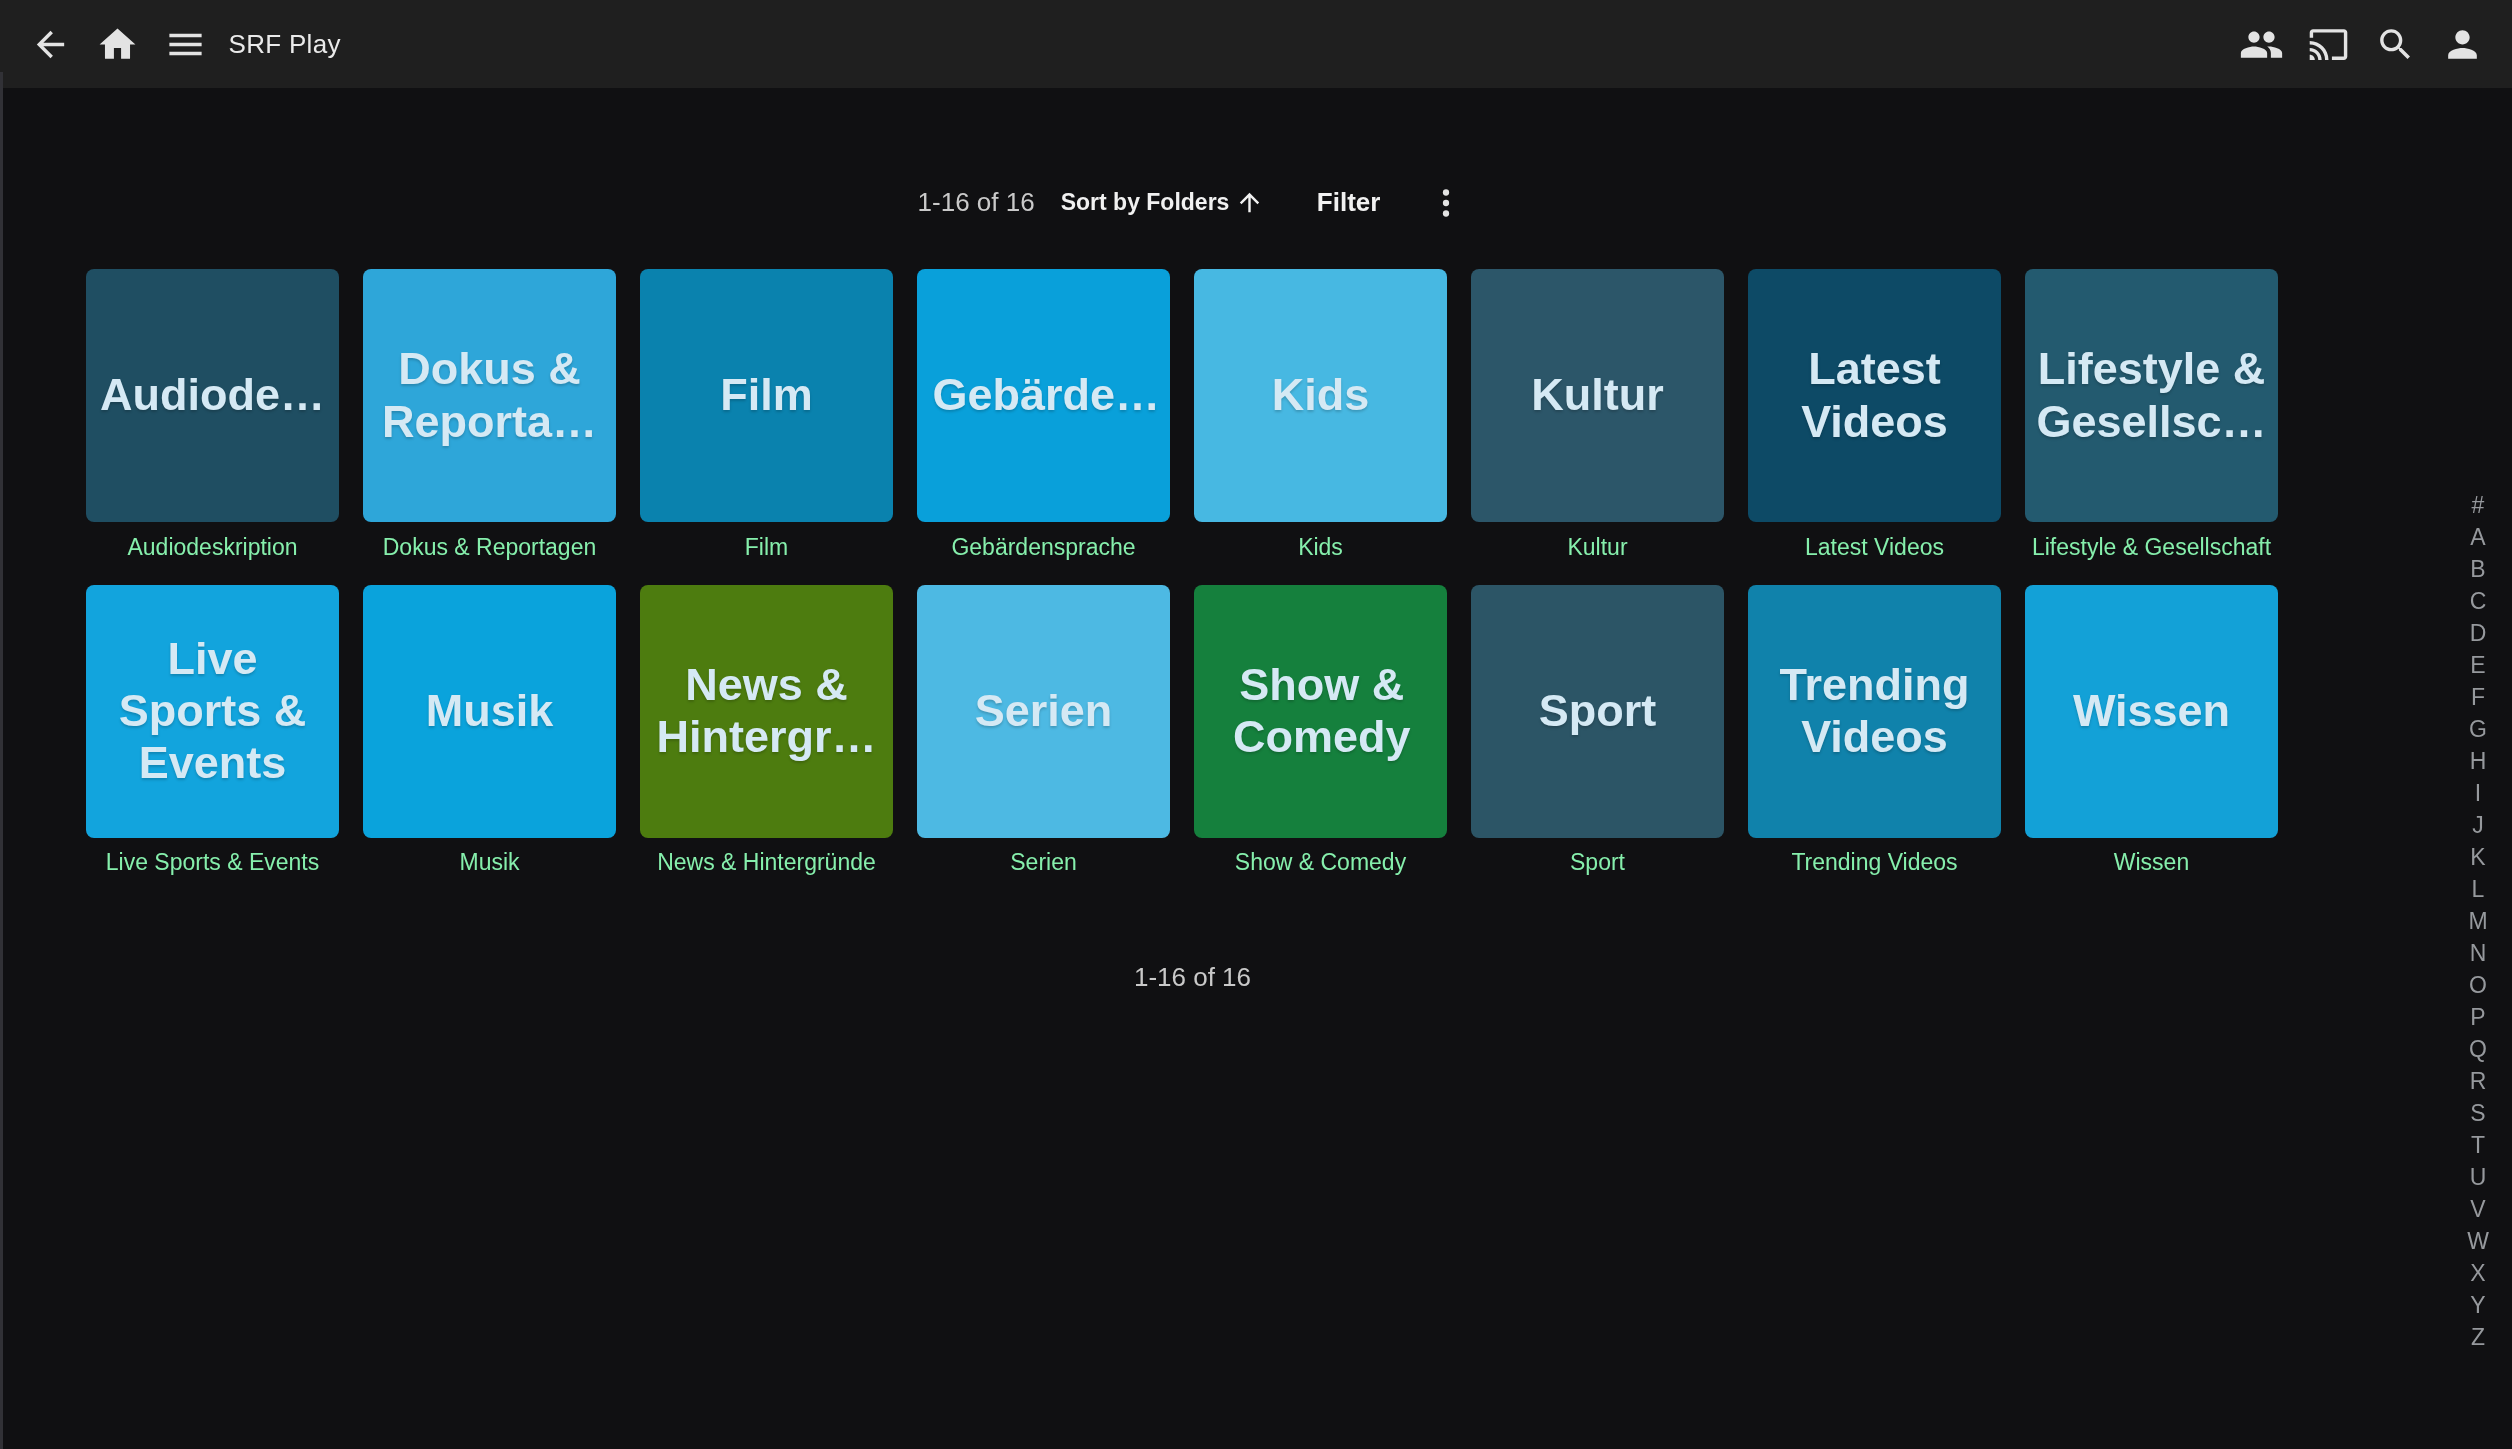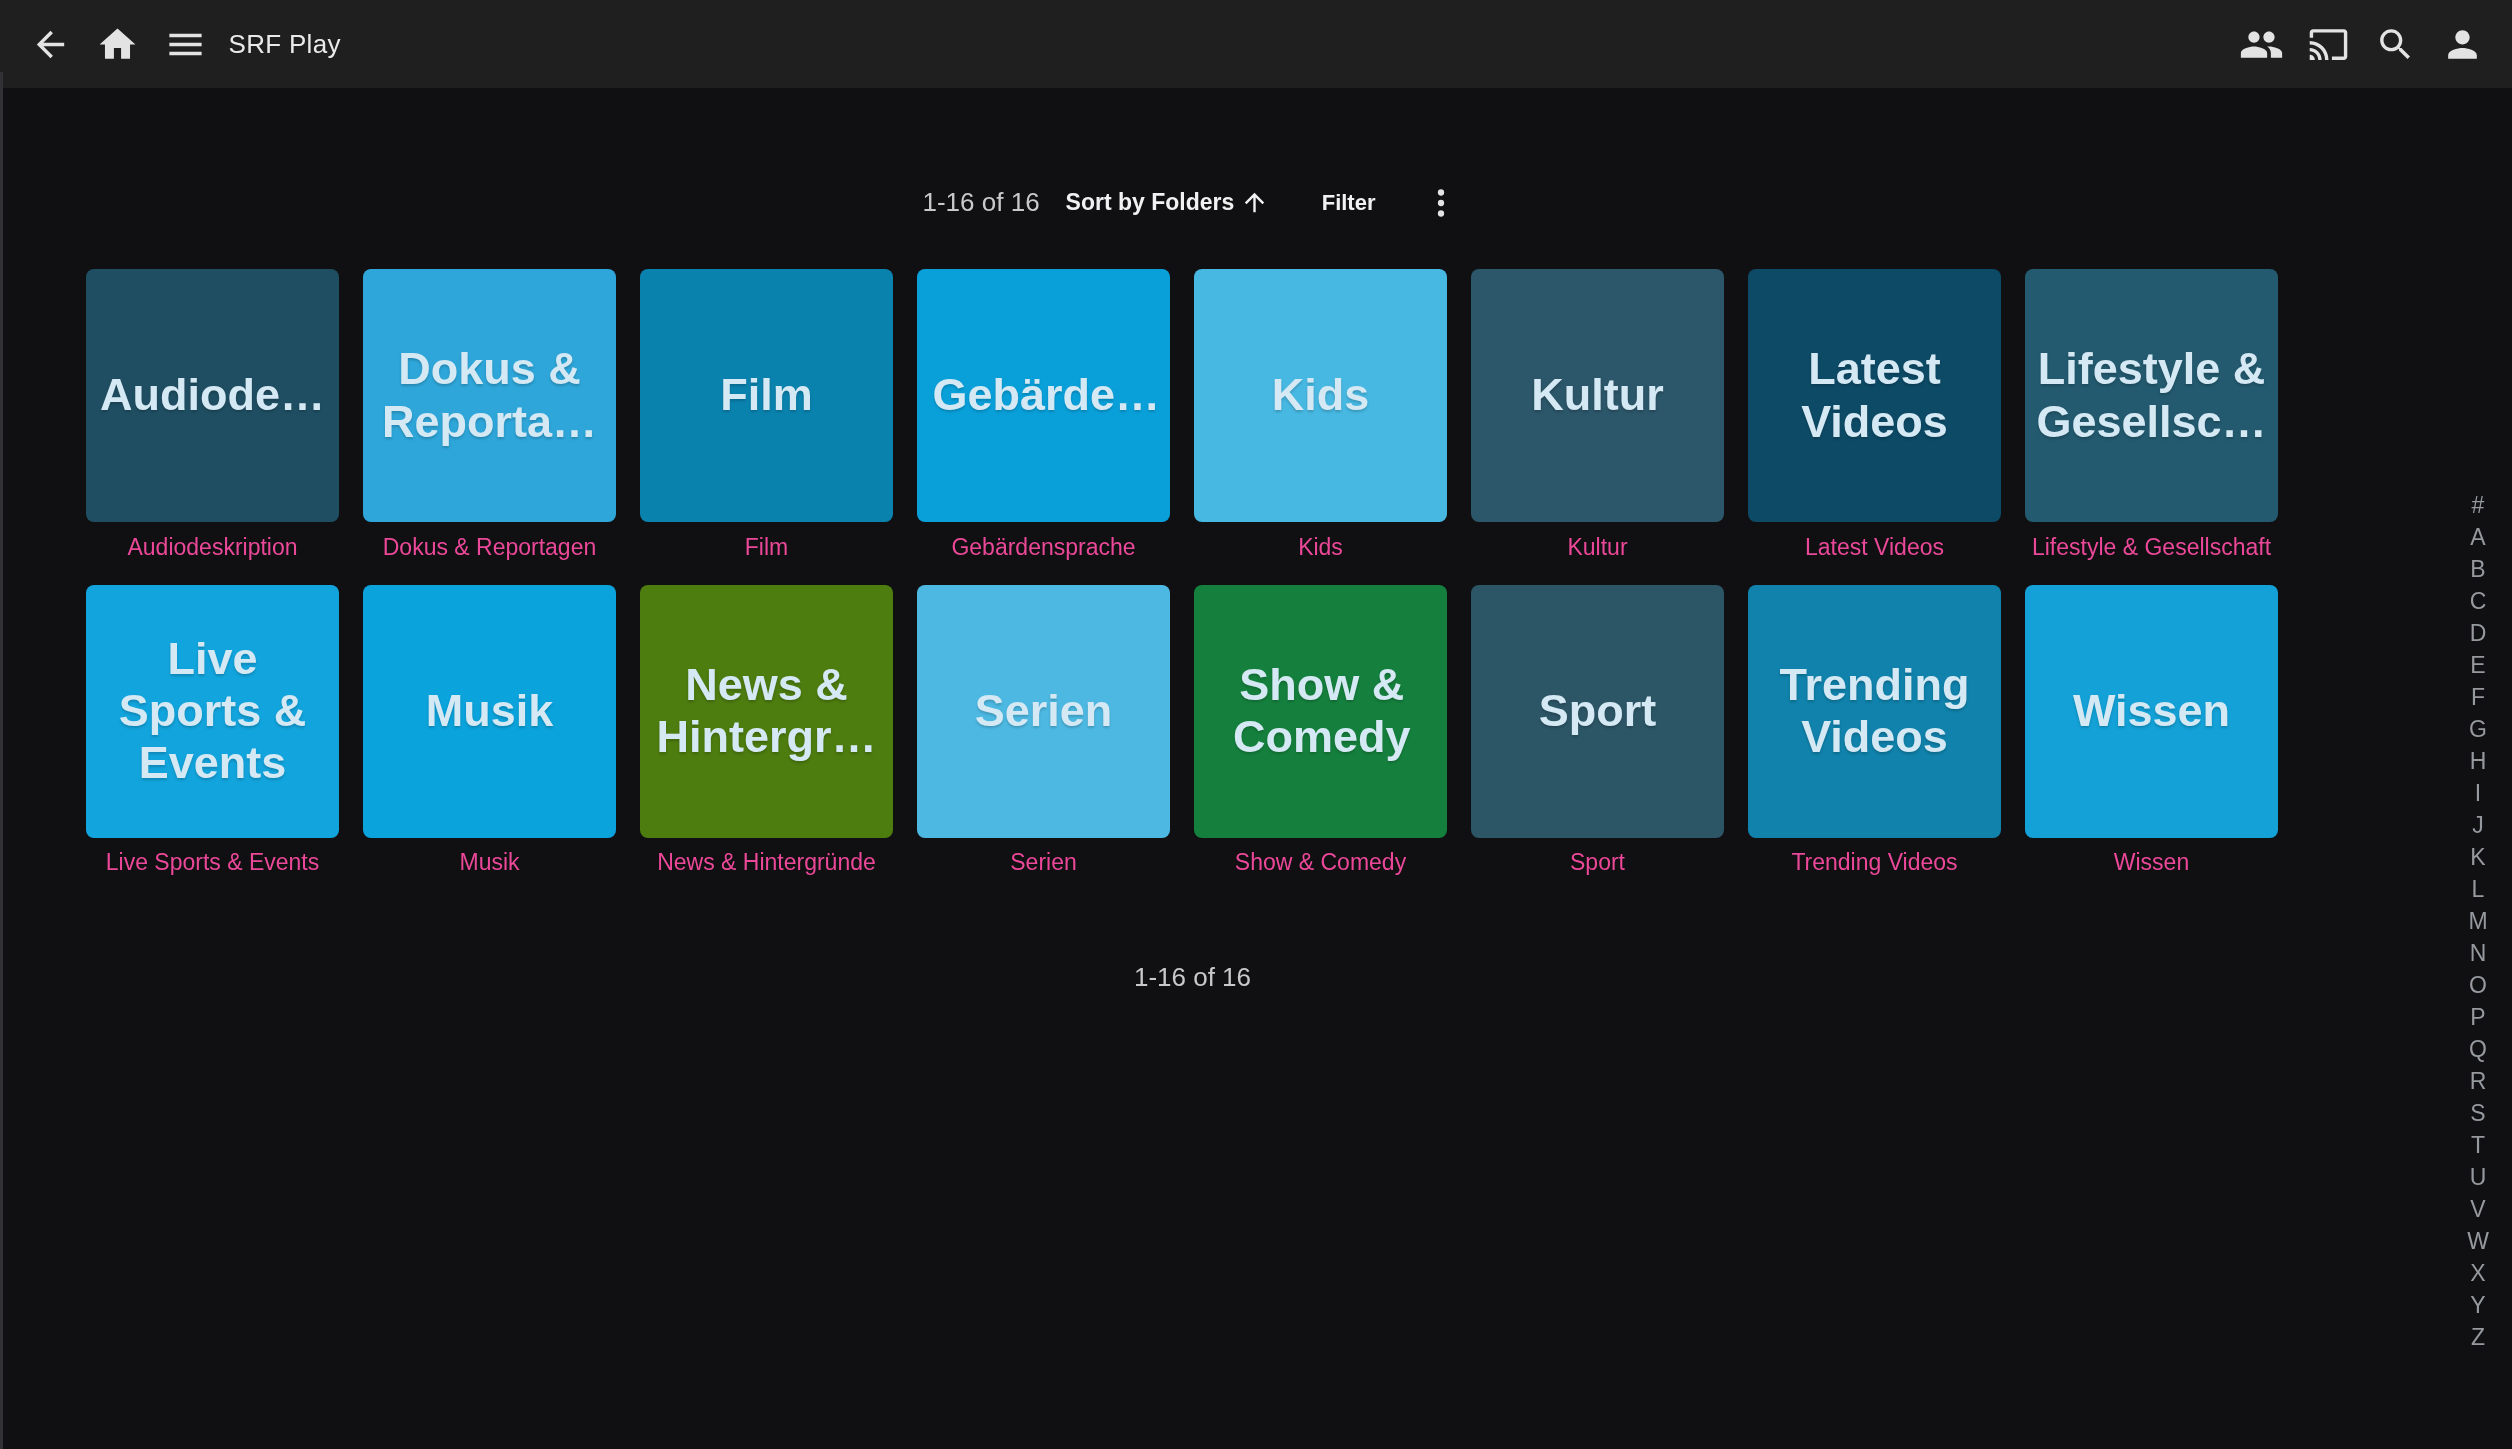--- a/index.html
+++ b/index.html
@@ -40,21 +40,21 @@
     color:#c9c9c9;
   }
   .result-count{font-size:26px;color:#c9c9c9;margin-right:20px;}
   .sort-button{
     display:flex;align-items:center;gap:5.4px;border:none;background:none;
     font-family:inherit;font-size:23px;font-weight:700;color:#f1f1f1;cursor:pointer;
   }
   .sort-button svg{display:block;}
   .filter-button{
     margin-left:41px;border:none;background:none;
-    font-family:inherit;font-size:22px;font-weight:700;color:#f1f1f1;cursor:pointer;
+    font-family:inherit;font-size:26px;font-weight:700;color:#f1f1f1;cursor:pointer;
   }
   .dots-button{
     margin-left:38px;border:none;background:none;color:#e3e3e3;cursor:pointer;
     display:flex;align-items:center;justify-content:center;width:43px;height:43px;padding:0;
   }
 
   
   .grid{
     margin-top:45px;
     display:grid;
@@ -72,21 +72,21 @@
   .tile-title{
     text-align:center;
     font-size:45px;font-weight:700;line-height:1.16;
     color:#d5e9f4;
     text-shadow:0 1.8px 2.7px rgba(0,0,0,.18);
   }
   .tile-title div{white-space:nowrap;}
   .caption{
     margin:11.7px -30.5px 0;
     text-align:center;white-space:nowrap;
-    font-size:23px;color:#ec4899;
+    font-size:23px;color:#86efac;
   }
 
   .footer-count{
     margin-top:86px;text-align:center;
     font-size:26px;color:#c9c9c9;
   }
 
   
   .alpha-picker{
     position:absolute;top:489px;right:9px;width:50px;

